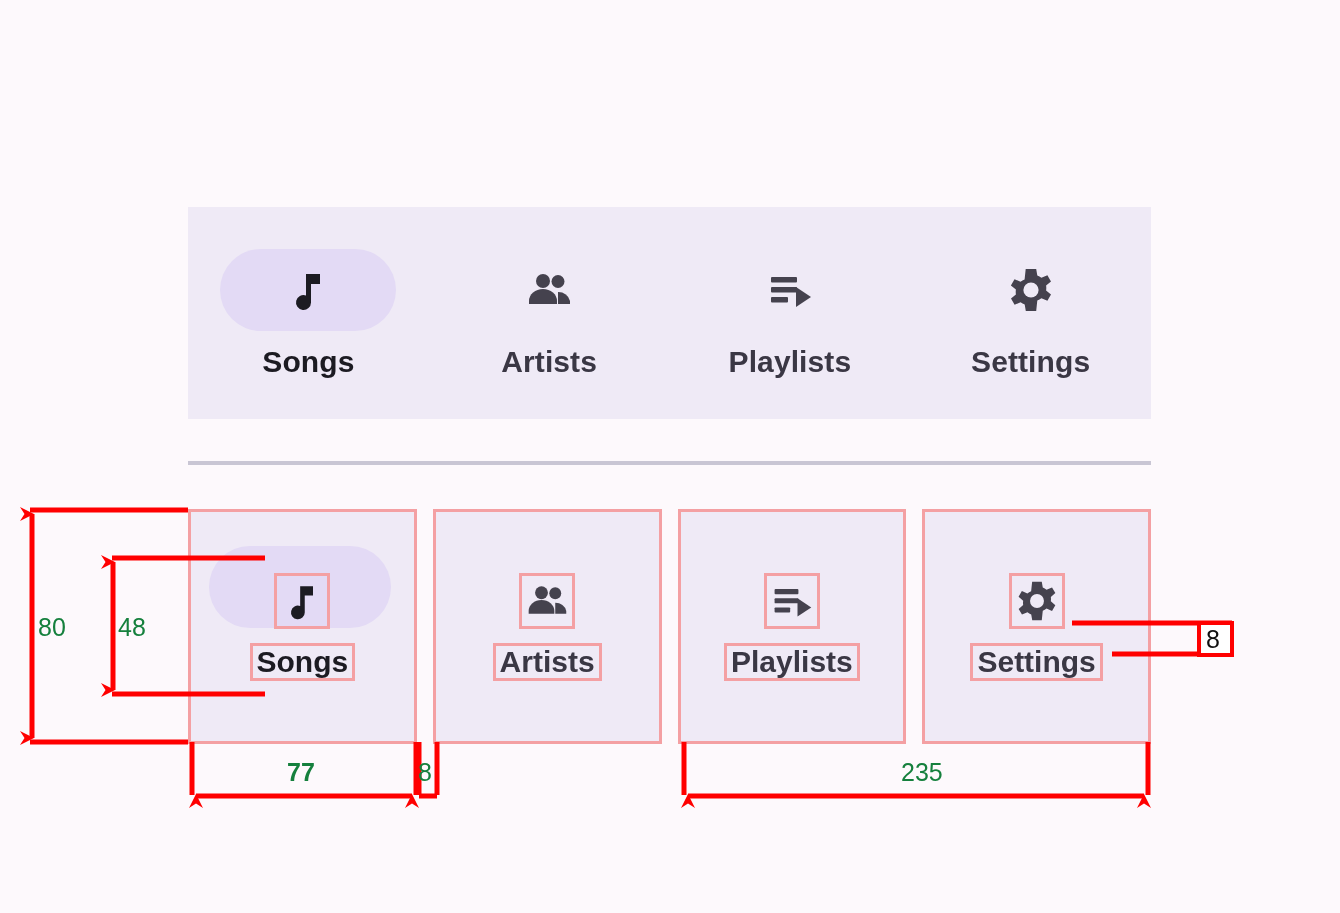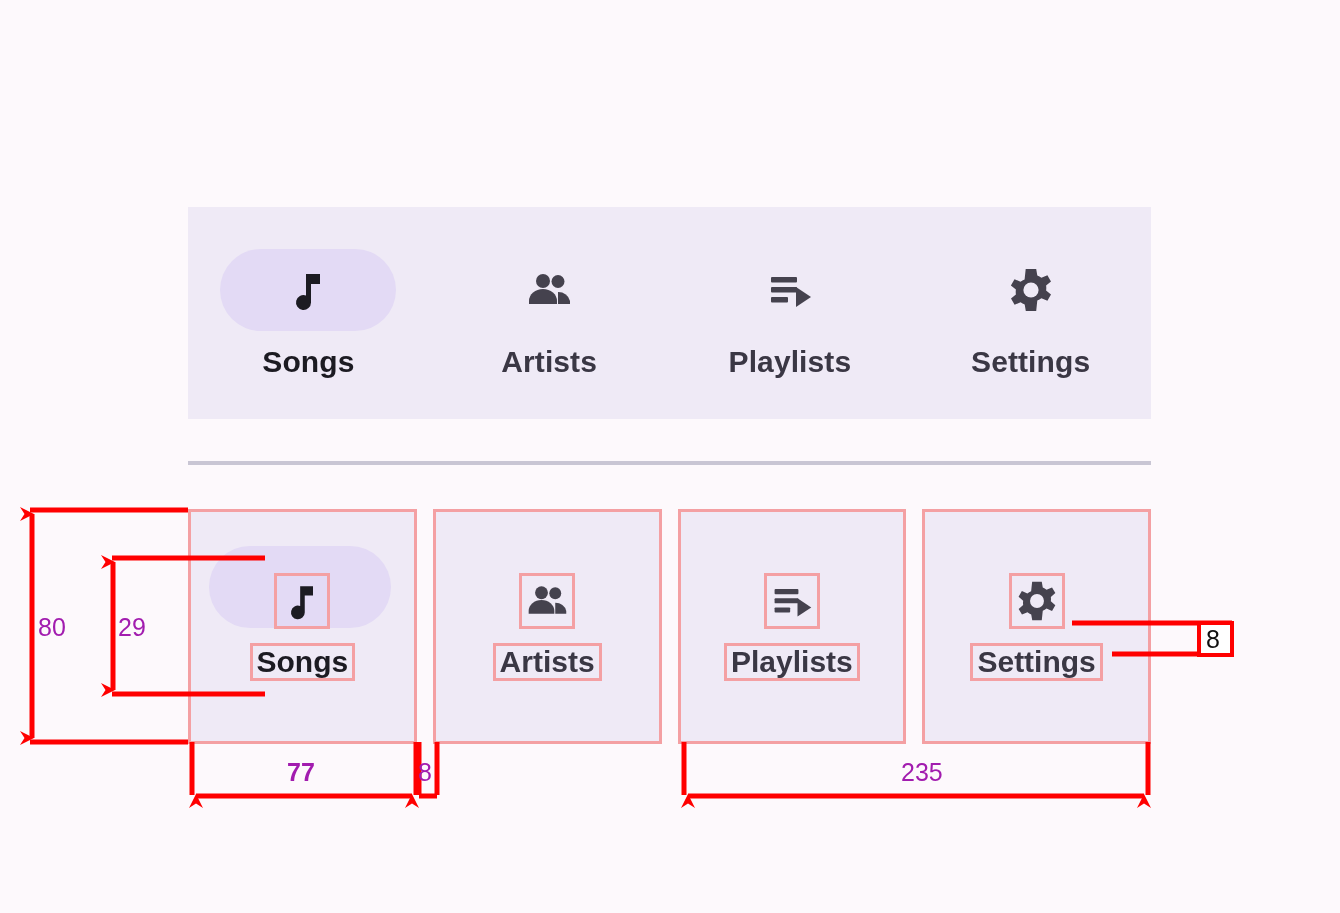--- a/index.html
+++ b/index.html
@@ -148,21 +148,21 @@
     position: absolute;
     left: 0; top: 0;
     width: 1340px;
     height: 913px;
     pointer-events: none;
   }
   .dim-text {
     position: absolute;
     font-family: "Liberation Sans", sans-serif;
     font-size: 25px;
-    color: #a21caf;
+    color: #15803d;
     line-height: 1;
     white-space: nowrap;
   }
   .dim-badge {
     position: absolute;
     background: #ffffff;
     border: 4px solid #ff0000;
     box-sizing: border-box;
     display: flex;
     align-items: center;
@@ -313,20 +313,20 @@
 
     <path d="M684 722 L684 775" stroke="#ff0000" stroke-width="5" fill="none"></path>
     <path d="M1148 722 L1148 775" stroke="#ff0000" stroke-width="5" fill="none"></path>
     <line x1="688" y1="776" x2="1144" y2="776" stroke="#ff0000" stroke-width="5" marker-start="url(#arrUp)" marker-end="url(#arrDown)"></line>
 
     <path d="M1072 603 L1232 603" stroke="#ff0000" stroke-width="5" fill="none"></path>
     <path d="M1112 634 L1232 634" stroke="#ff0000" stroke-width="5" fill="none"></path>
   </svg>
 
   <div class="dim-text" style="left:38px;  top:595px;">80</div>
-  <div class="dim-text" style="left:118px; top:595px;">29</div>
+  <div class="dim-text" style="left:118px; top:595px;">48</div>
   <div class="dim-text" style="left:287px; top:740px;font-weight:bold;">77</div>
   <div class="dim-text" style="left:418px; top:740px;">8</div>
   <div class="dim-text" style="left:901px; top:740px;">235</div>
 
   <div class="dim-badge" style="left:1197px; top:601px; width:37px; height:36px;">8</div>
 
 </div>
 
 </body></html>

